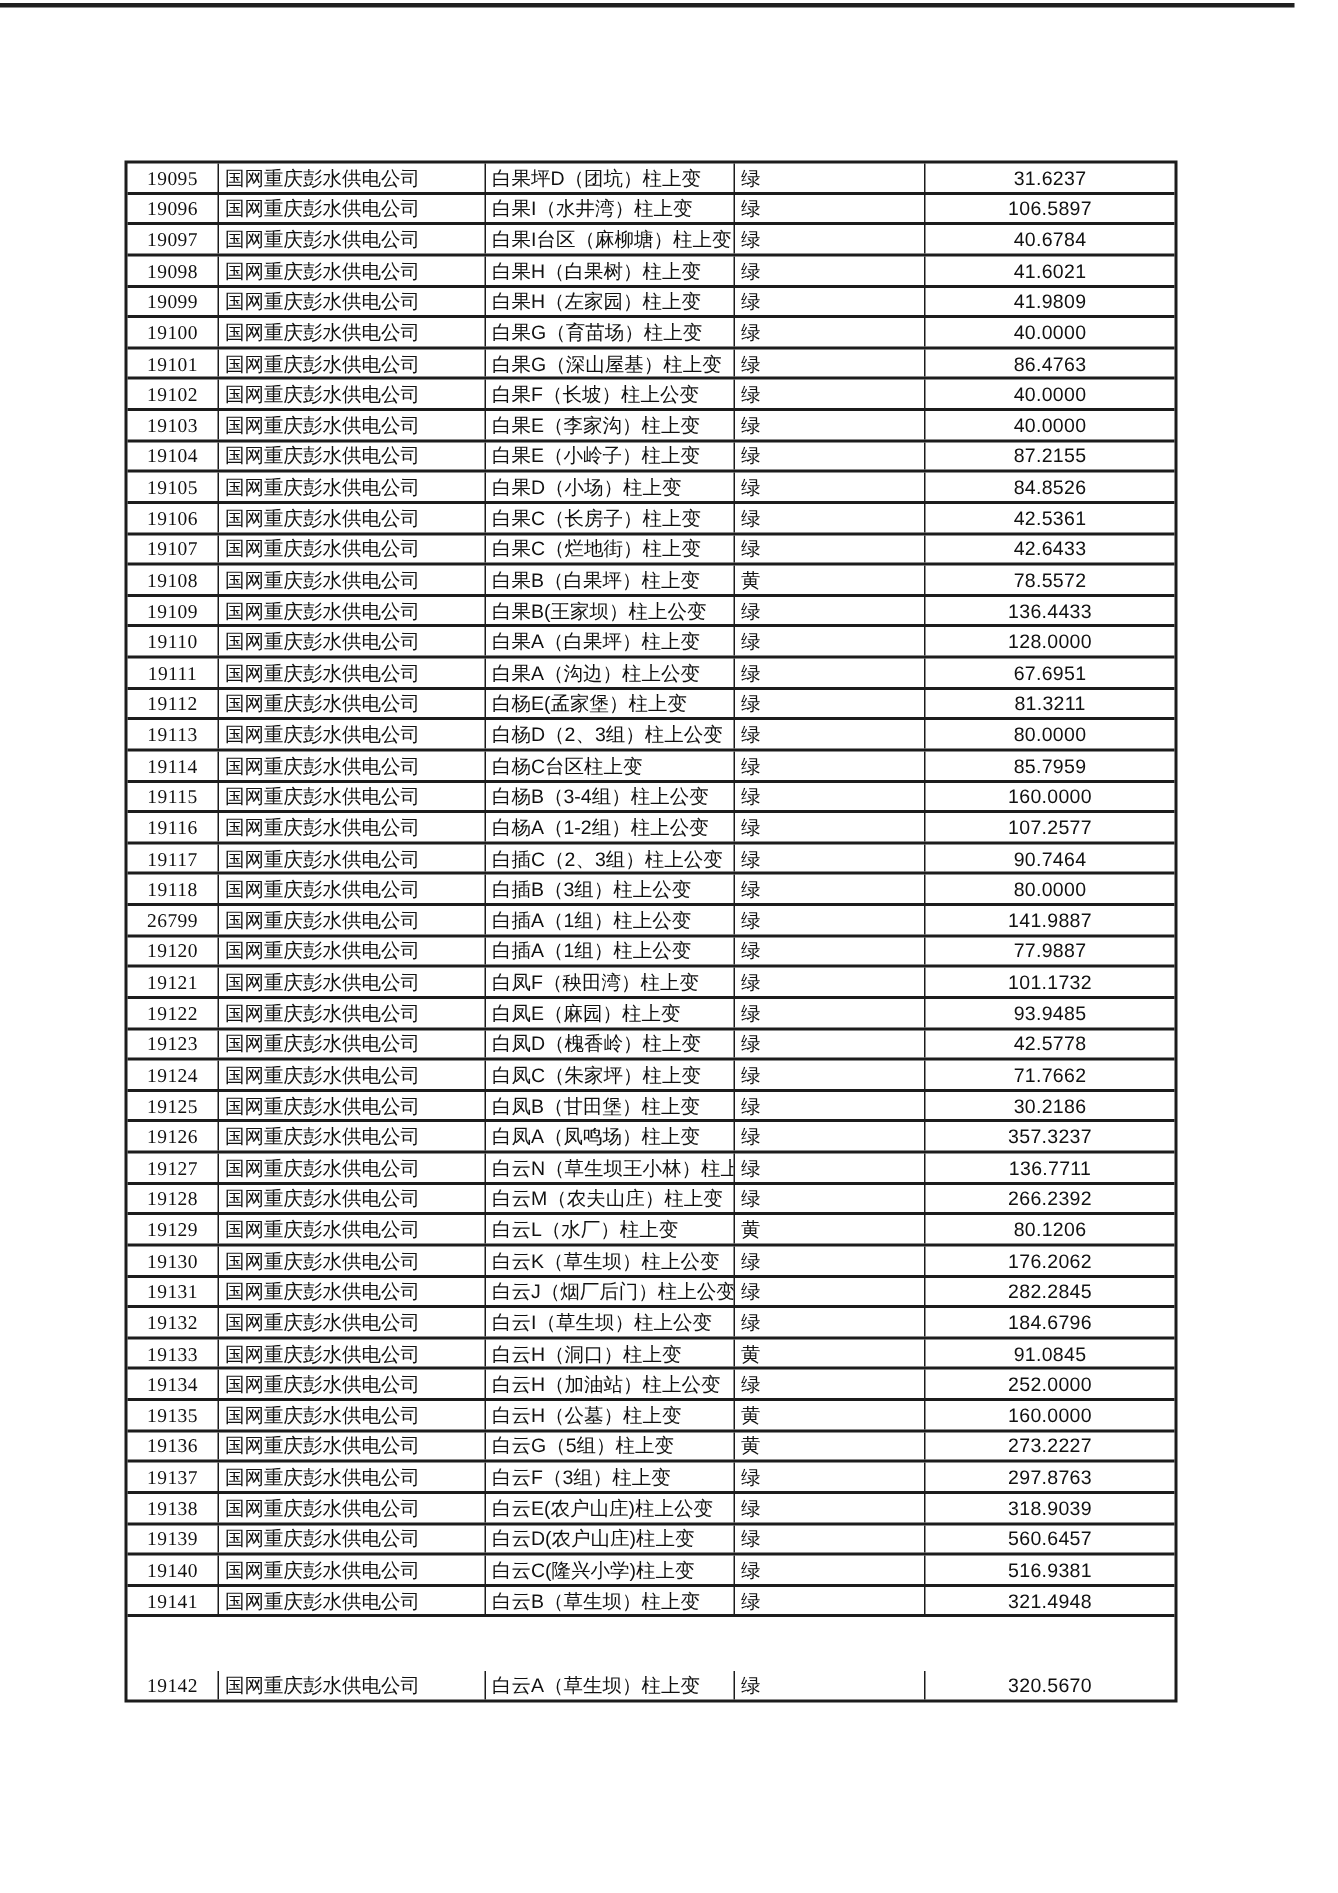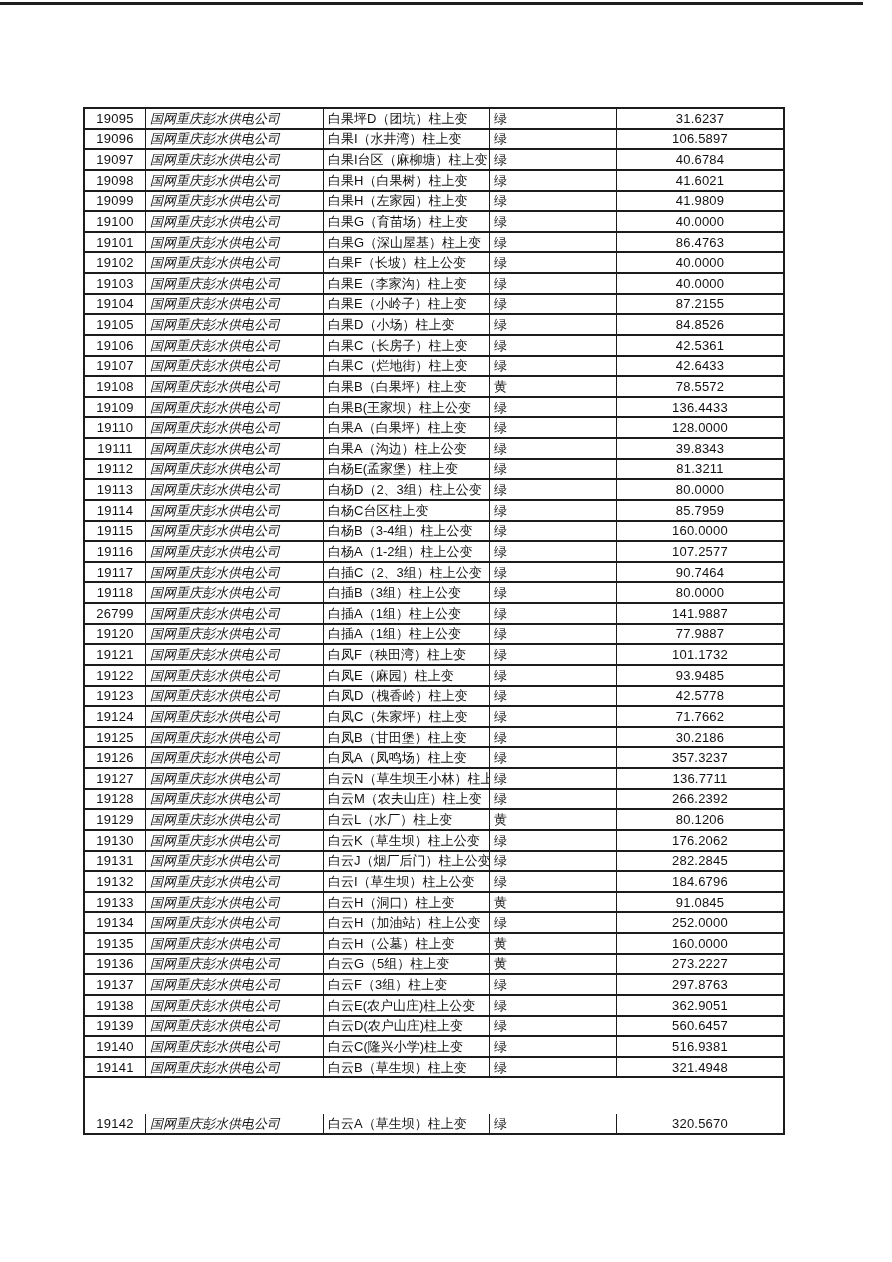--- a/index.html
+++ b/index.html
@@ -53,22 +53,22 @@
     align-items: center;
     font-size: 13px;
     color: #111111;
     overflow: hidden;
     white-space: nowrap;
     line-height: 1;
   }
   .cell:last-child {
     border-right: none;
   }
-  .col-id     { justify-content: center; letter-spacing: 0.3px; }
-  .col-company{ padding-left: 4px; font-style: italic; }
+  .col-id     { justify-content: center; letter-spacing: 0.3px; font-family: Liberation Serif, serif; }
+  .col-company{ padding-left: 4px; }
   .col-name   { padding-left: 4px; }
   .col-status { padding-left: 4px; }
   .col-value  { justify-content: center; letter-spacing: 0.2px; text-align: center; }
 </style>
 </head>
 <body>
 
 <div class="page">
   <div class="top-line"></div>
   <div class="table">
@@ -182,21 +182,21 @@
         <div class="cell col-company">国网重庆彭水供电公司</div>
         <div class="cell col-name">白果A（白果坪）柱上变</div>
         <div class="cell col-status">绿</div>
         <div class="cell col-value">128.0000</div>
       </div>
       <div class="row">
         <div class="cell col-id">19111</div>
         <div class="cell col-company">国网重庆彭水供电公司</div>
         <div class="cell col-name">白果A（沟边）柱上公变</div>
         <div class="cell col-status">绿</div>
-        <div class="cell col-value">39.8343</div>
+        <div class="cell col-value">67.6951</div>
       </div>
       <div class="row">
         <div class="cell col-id">19112</div>
         <div class="cell col-company">国网重庆彭水供电公司</div>
         <div class="cell col-name">白杨E(孟家堡）柱上变</div>
         <div class="cell col-status">绿</div>
         <div class="cell col-value">81.3211</div>
       </div>
       <div class="row">
         <div class="cell col-id">19113</div>
@@ -371,21 +371,21 @@
         <div class="cell col-company">国网重庆彭水供电公司</div>
         <div class="cell col-name">白云F（3组）柱上变</div>
         <div class="cell col-status">绿</div>
         <div class="cell col-value">297.8763</div>
       </div>
       <div class="row">
         <div class="cell col-id">19138</div>
         <div class="cell col-company">国网重庆彭水供电公司</div>
         <div class="cell col-name">白云E(农户山庄)柱上公变</div>
         <div class="cell col-status">绿</div>
-        <div class="cell col-value">362.9051</div>
+        <div class="cell col-value">318.9039</div>
       </div>
       <div class="row">
         <div class="cell col-id">19139</div>
         <div class="cell col-company">国网重庆彭水供电公司</div>
         <div class="cell col-name">白云D(农户山庄)柱上变</div>
         <div class="cell col-status">绿</div>
         <div class="cell col-value">560.6457</div>
       </div>
       <div class="row">
         <div class="cell col-id">19140</div>

